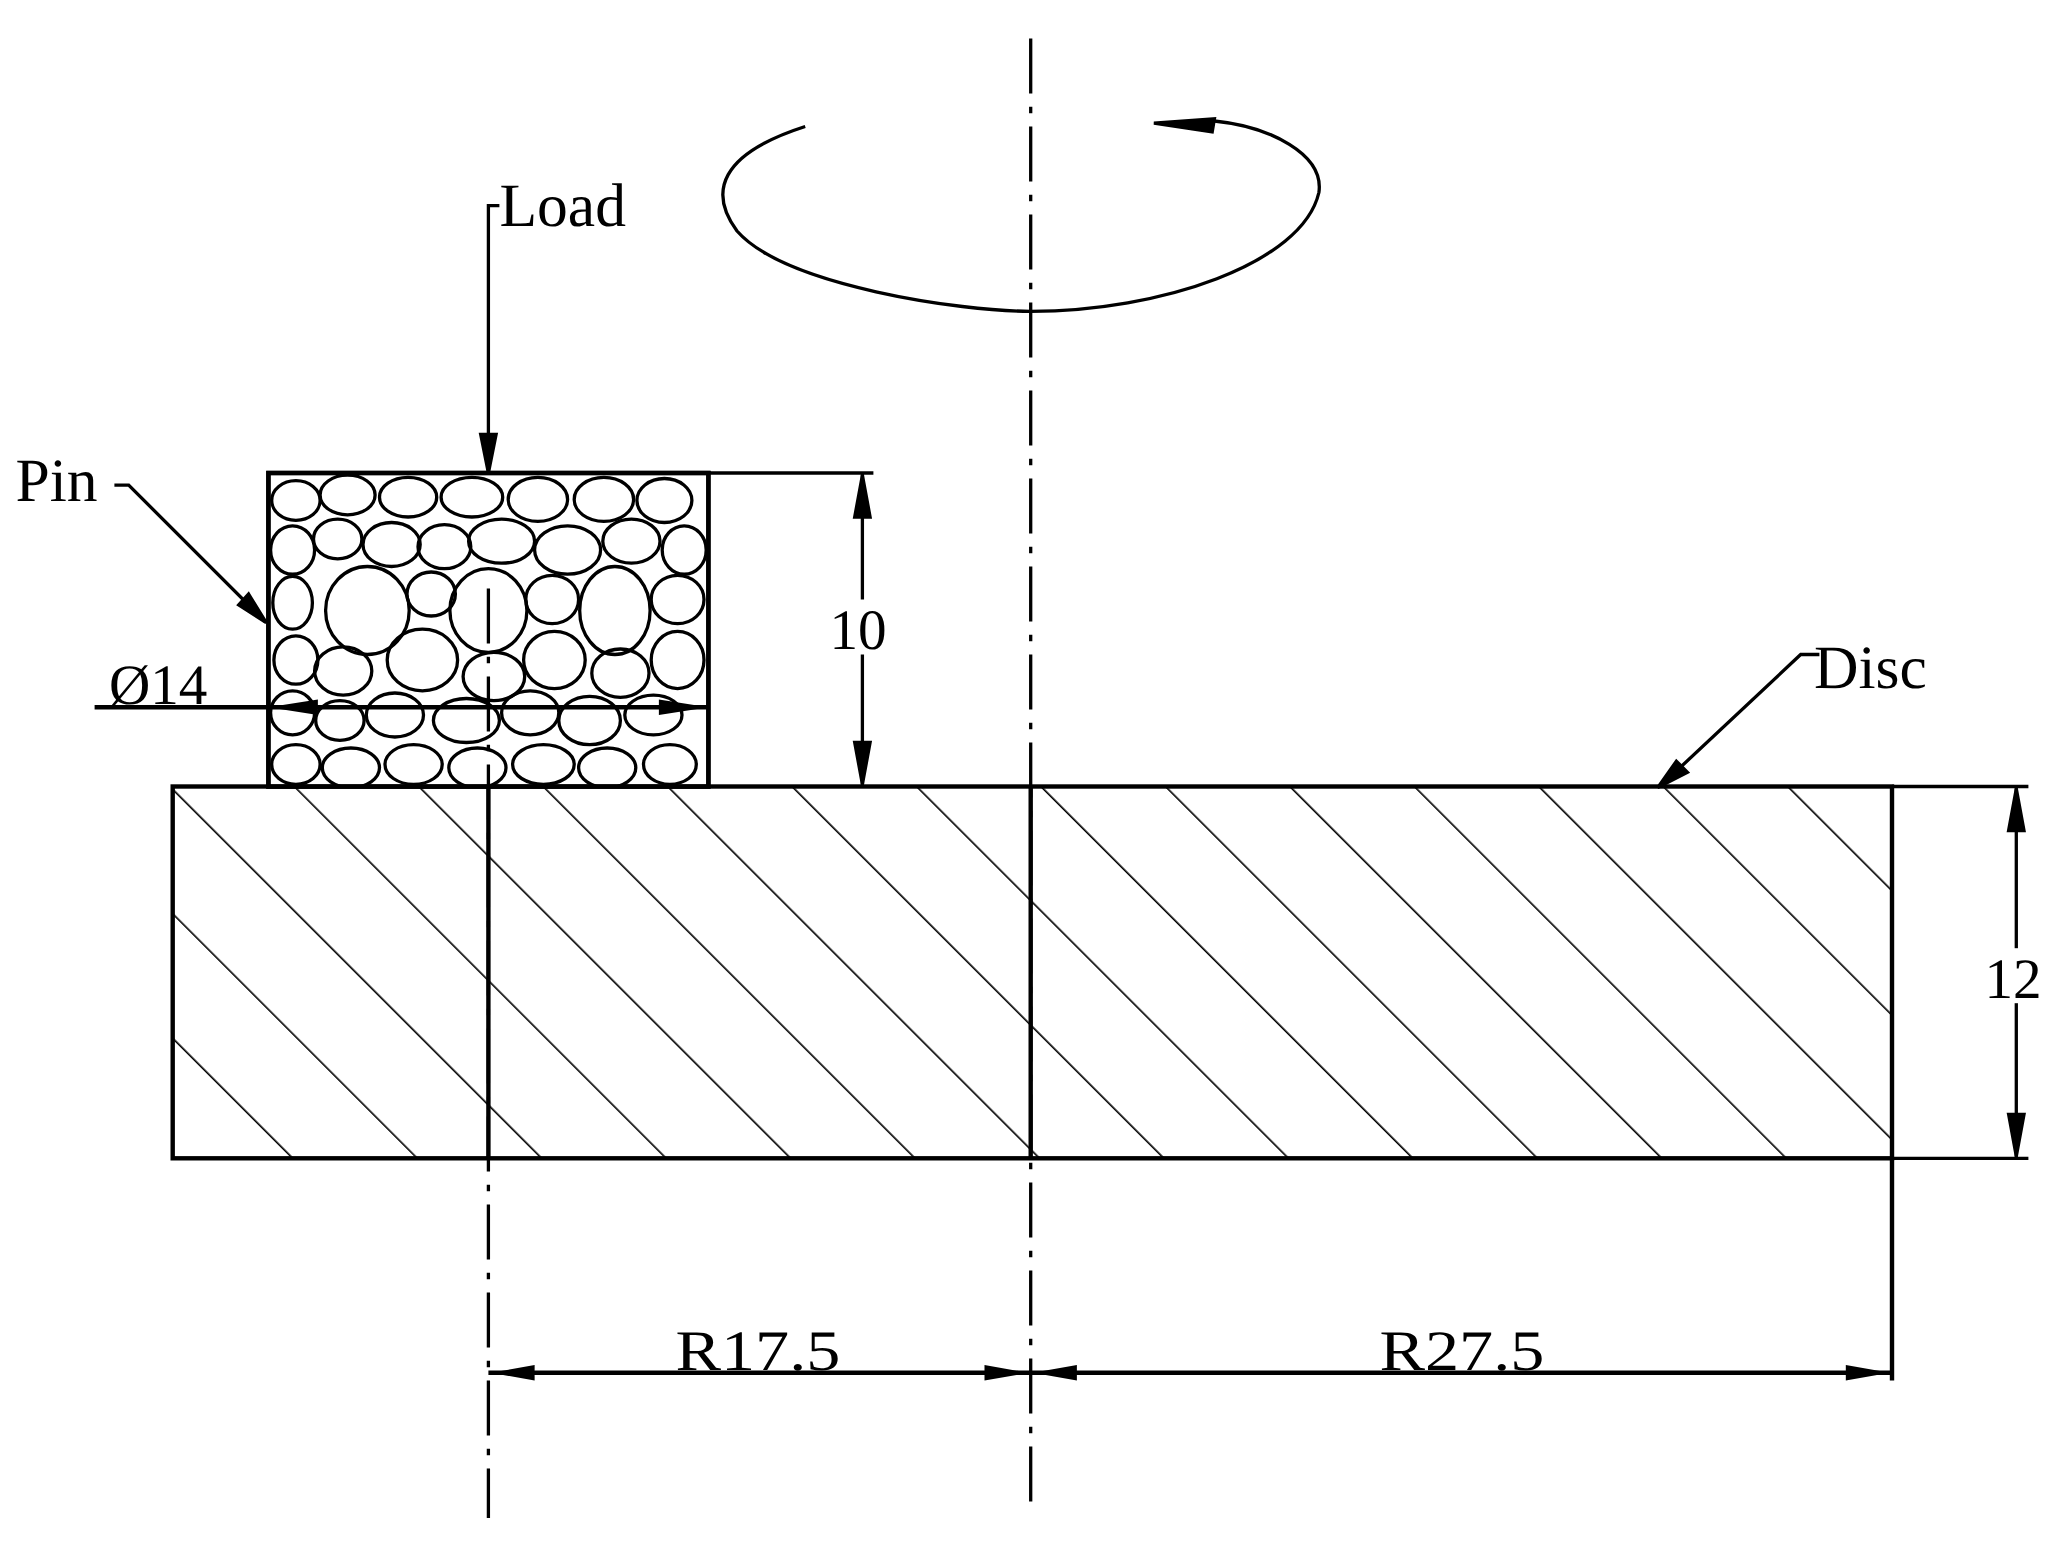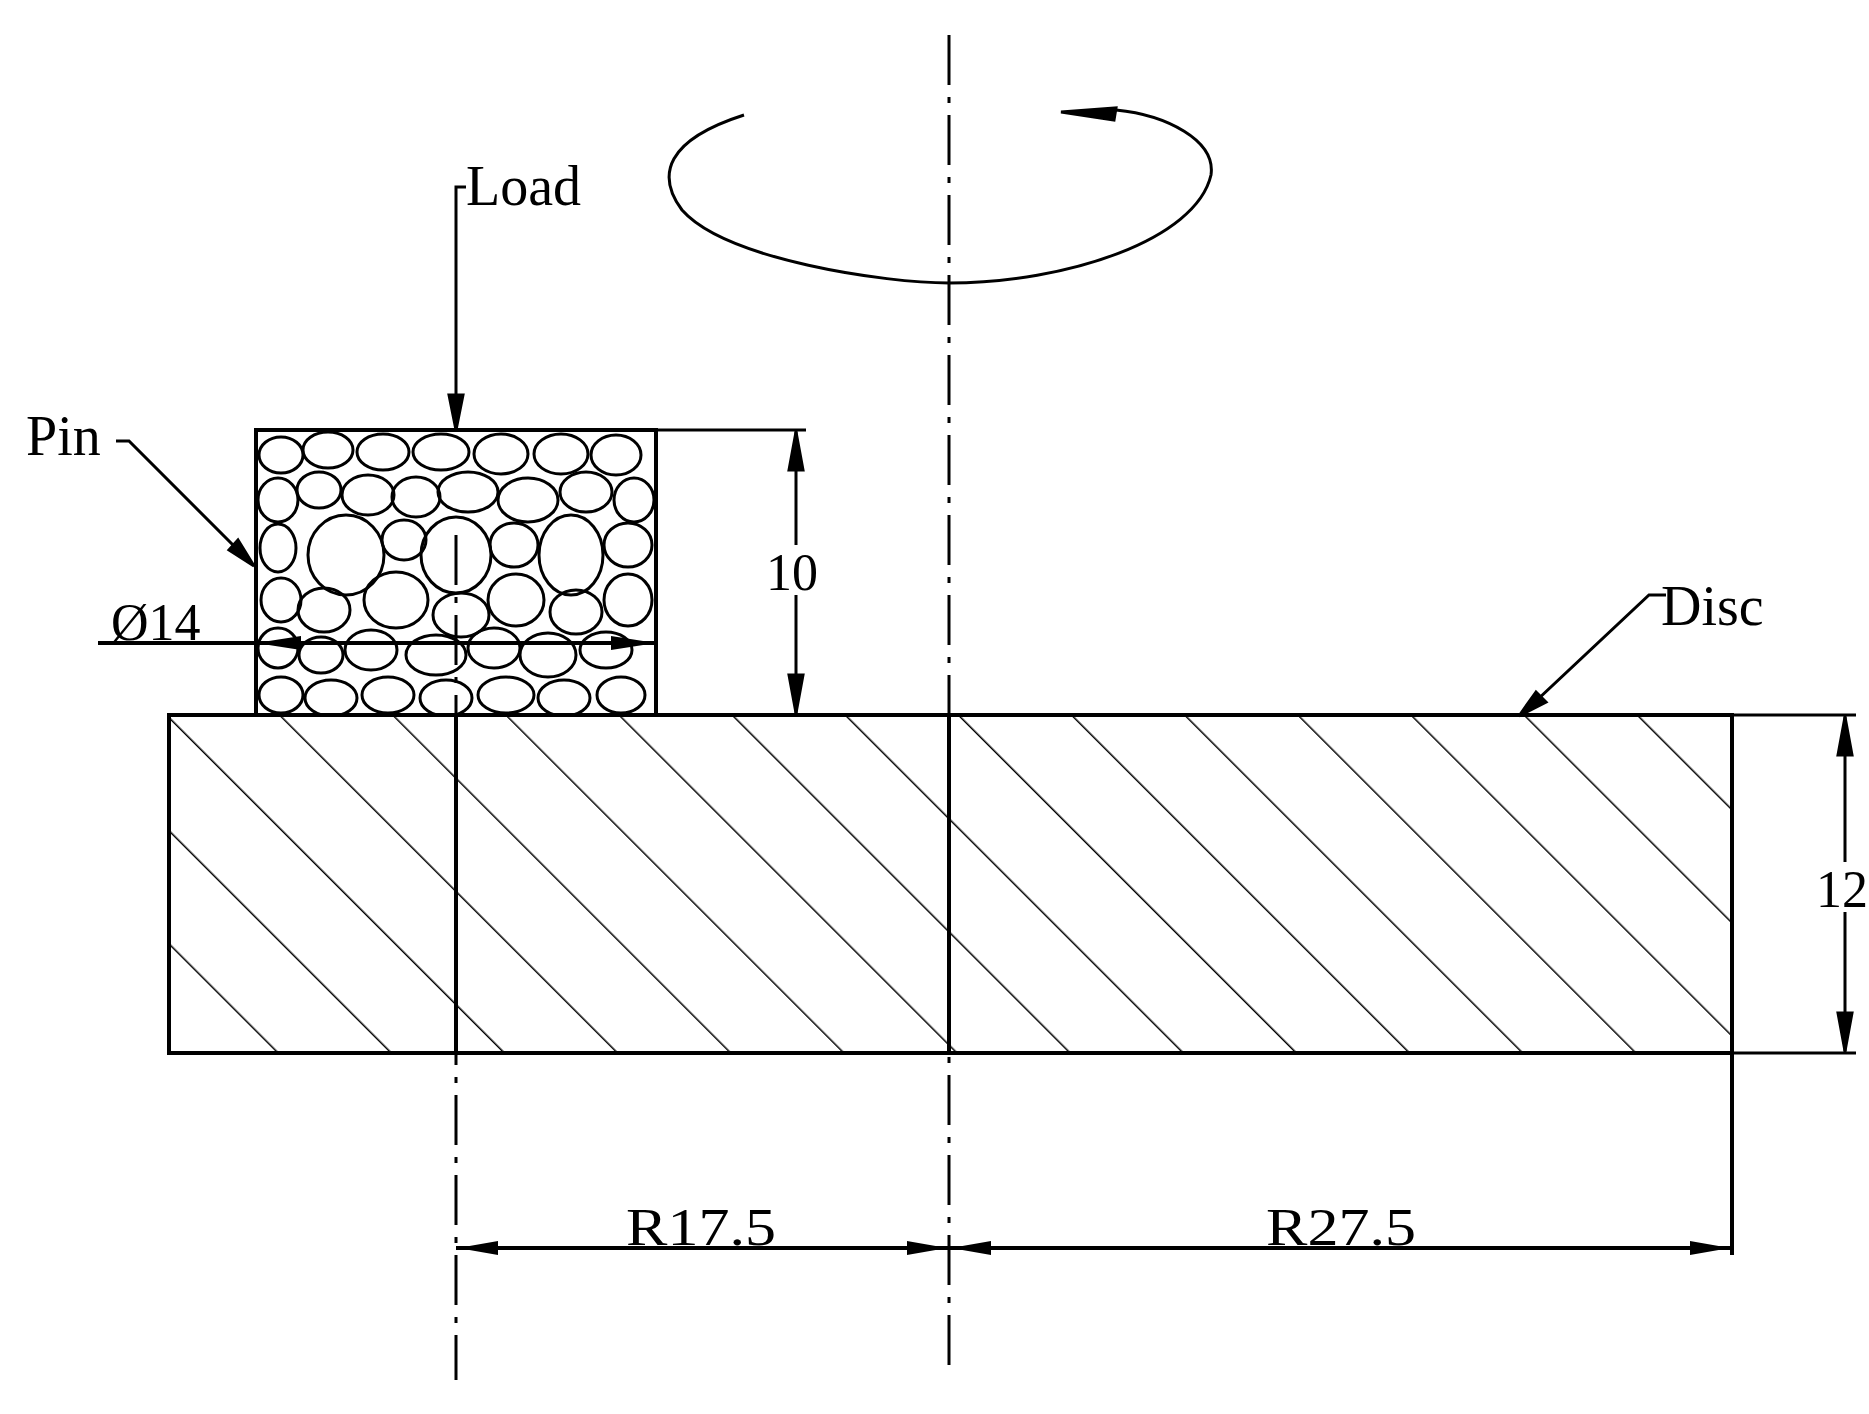--- a/index.html
+++ b/index.html
@@ -1,17 +1,17 @@
 <!DOCTYPE html>
 <html><head>
   <meta charset="utf-8">
   <style>
     html, body { margin: 0; padding: 0; background: #ffffff; }
     body { width: 1869px; height: 1414px; overflow: hidden; }
-    #stage { position: absolute; left: 16px; top: 0; width: 1808px; height: 1414px; }
+    #stage { position: absolute; left: 4px; top: 0; width: 1808px; height: 1414px; }
     svg text { font-family: "Liberation Serif", "DejaVu Serif", serif; fill: #000; }
     .lbl { font-size: 56px; }
     .dim { font-size: 52px; }
     .dimnarrow { font-size: 52px; }
   </style>
 </head>
 <body>
 
 <div id="stage">
 <svg width="1869" height="1414" viewBox="0 0 1869 1414" xmlns="http://www.w3.org/2000/svg">

